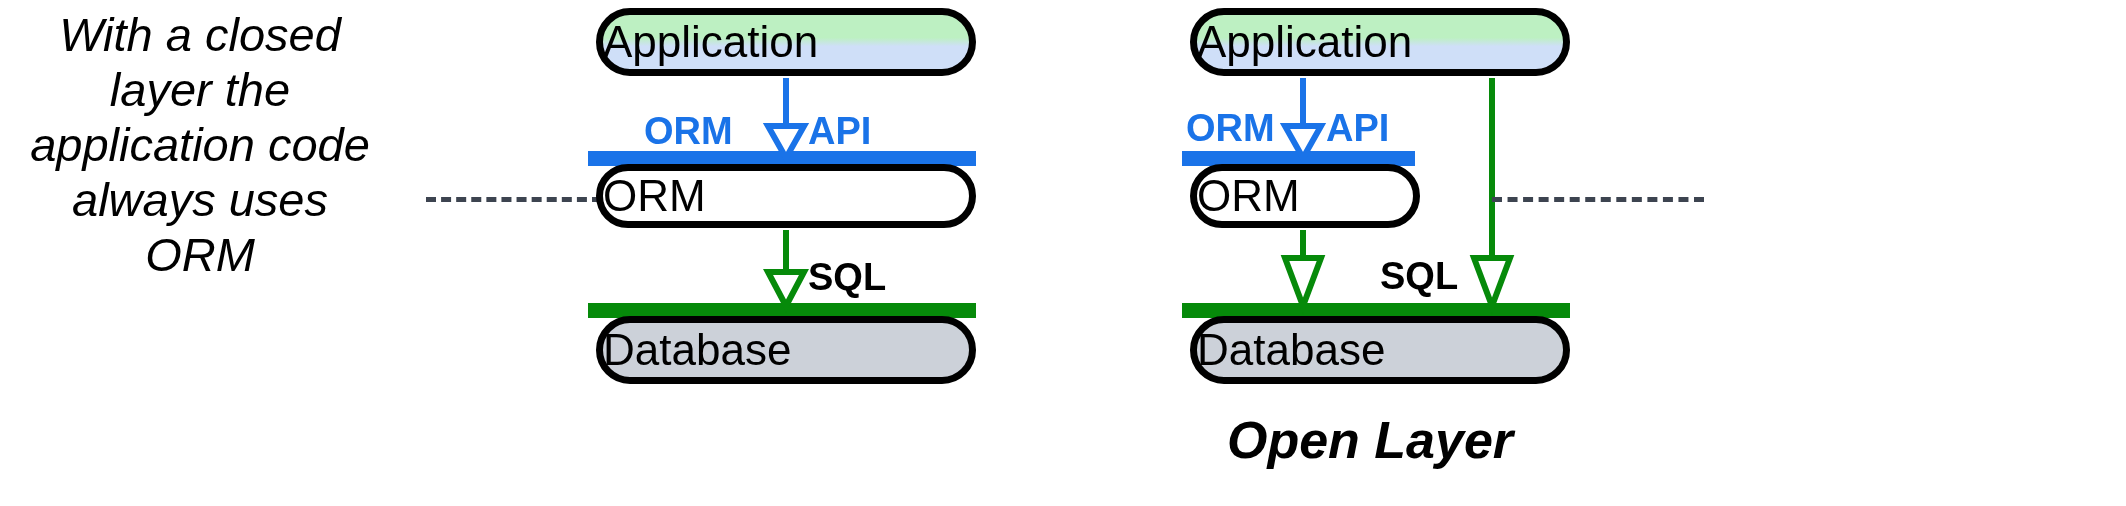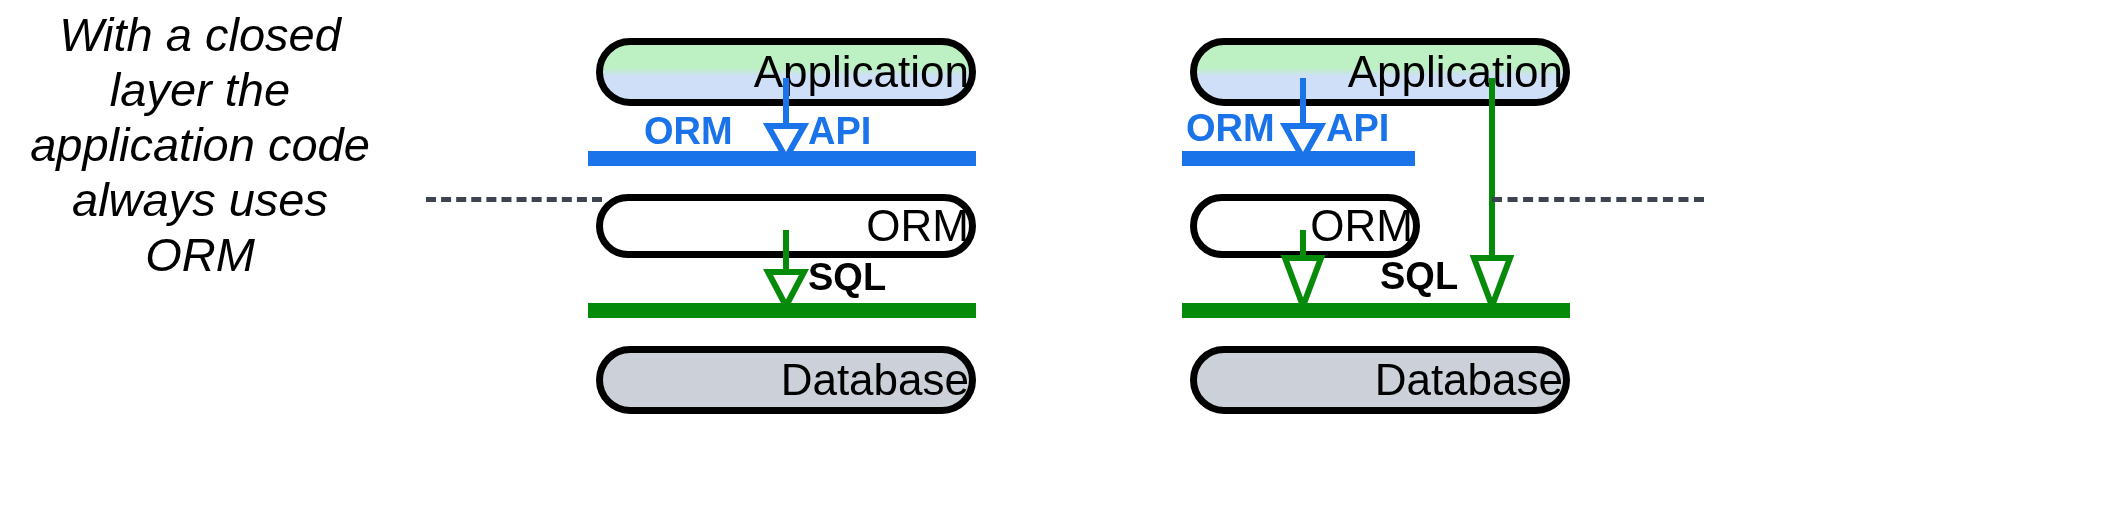--- a/index.html
+++ b/index.html
@@ -14,22 +14,22 @@
   #right-note{left:1700px;top:46px;width:426px;}
 
   
   .diagram{position:absolute;top:0;height:506px;}
   #closed-diagram{left:596px;width:380px;}
   #open-diagram{left:1190px;width:380px;}
 
   
   .node{position:absolute;box-sizing:border-box;
         border:7px solid #000;border-radius:36px;
-        display:flex;align-items:center;justify-content:flex-end;
-        font-size:44px;color:#000;margin-top:30px;}
+        display:flex;align-items:center;justify-content:flex-start;
+        font-size:44px;color:#000;}
   .node-app{background:linear-gradient(to bottom,#bdf0c2 0%,#bdf0c2 42%,#cfdff8 58%,#cfdff8 100%);}
   .node-orm{background:#ffffff;}
   .node-db{background:#ccd1d9;}
 
   
   .bar{position:absolute;height:15px;}
   .bar-blue{background:#1a73e8;}
   .bar-green{background:#068a0a;}
 
   
@@ -120,18 +120,19 @@
       <polygon points="95,258 131,258 113,306" fill="#ffffff" stroke="#068a0a" stroke-width="6"></polygon>
 
       <line x1="302" y1="78" x2="302" y2="258" stroke="#068a0a" stroke-width="6"></line>
       <polygon points="284,258 320,258 302,306" fill="#ffffff" stroke="#068a0a" stroke-width="6"></polygon>
     </svg>
 
     <div class="arrow-label lbl-blue" style="left:-4px;top:107px;">ORM</div>
     <div class="arrow-label lbl-blue" style="left:136px;top:107px;">API</div>
     <div class="arrow-label lbl-green" style="left:190px;top:255px;">SQL</div>
 
+    <div class="caption" style="left:-30px;top:410px;width:420px;">Open Layer</div>
   </div>
 
   <div class="leader" style="left:1492px;top:197px;width:212px;"></div>
 
 
 </div>
 
 </body></html>

